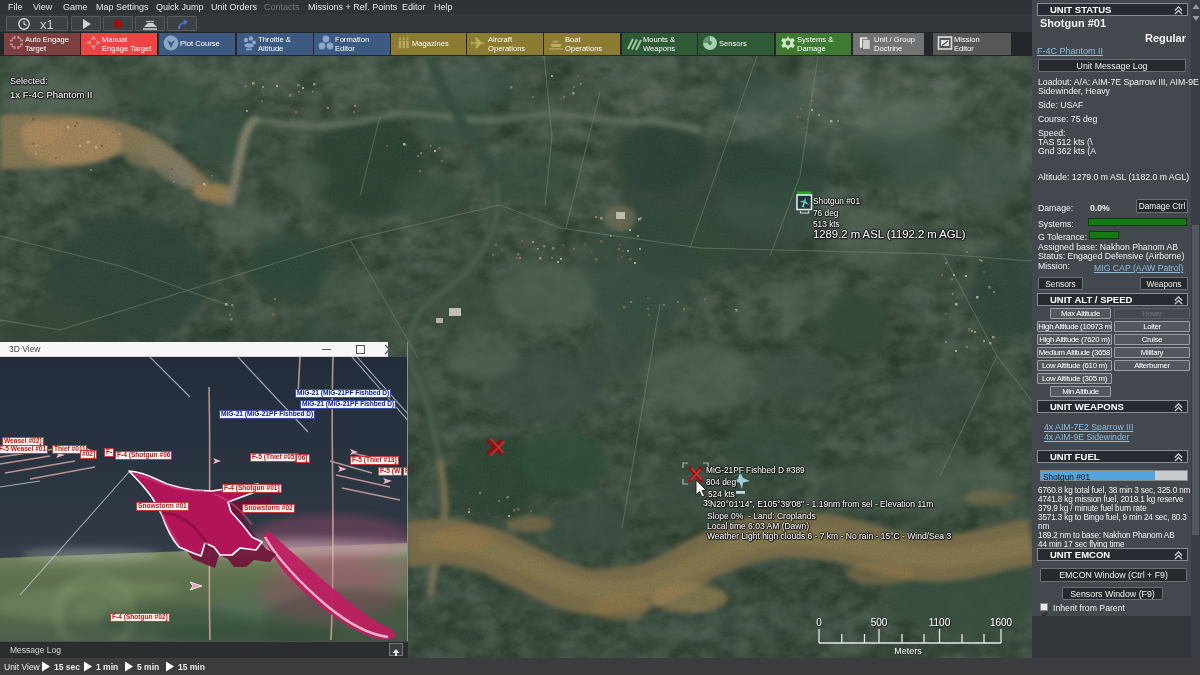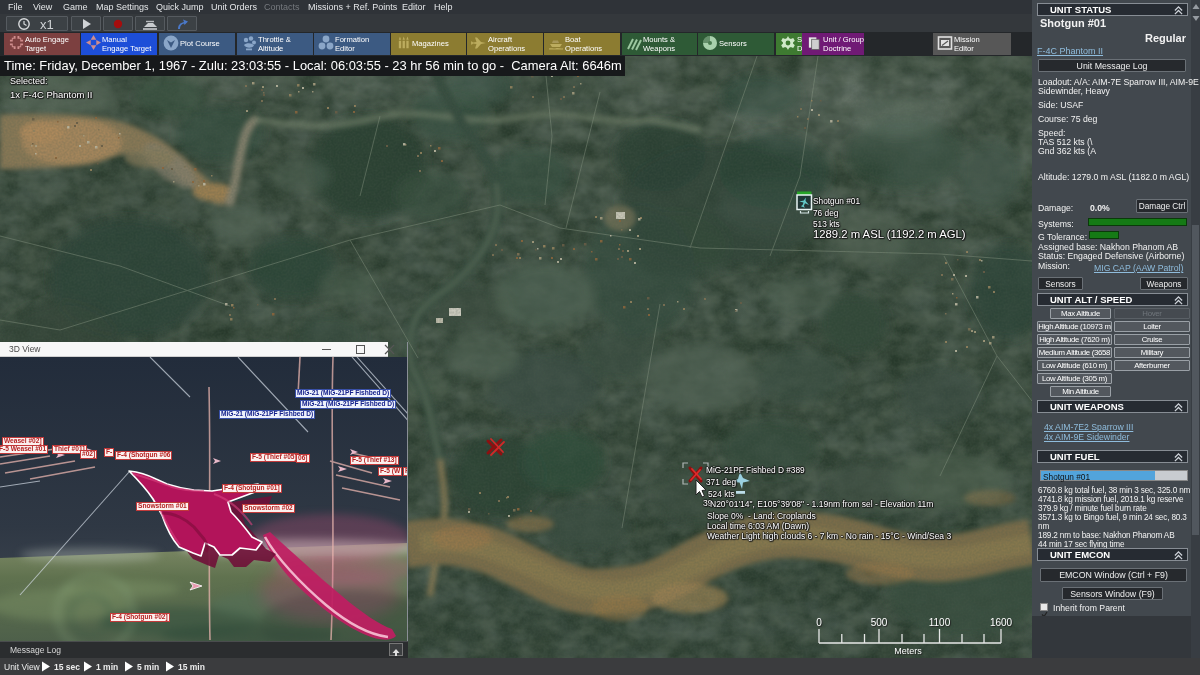--- a/index.html
+++ b/index.html
@@ -410,21 +410,21 @@
 <div class="abs" id="toolbar"></div>
 <div class="tb" style="left:4px;width:76px;background:#7c4040">
       <div class="tbi"><svg width="15" height="15" viewBox="0 0 16 16" fill="#cf8d8d">
           <path d="M7,1 L7,4 L4,4 L4,7 L1,7 L1,5 L3,5 L3,3 L5,3 L5,1 Z"></path>
           <path d="M9,1 L9,4 L12,4 L12,7 L15,7 L15,5 L13,5 L13,3 L11,3 L11,1 Z"></path>
           <path d="M7,15 L7,12 L4,12 L4,9 L1,9 L1,11 L3,11 L3,13 L5,13 L5,15 Z"></path>
           <path d="M9,15 L9,12 L12,12 L12,9 L15,9 L15,11 L13,11 L13,13 L11,13 L11,15 Z"></path>
         </svg></div>
       <div>Auto Engage<br>Target</div>
     </div>
-<div class="tb" style="left:81px;width:76px;background:#1d4ed8">
+<div class="tb" style="left:81px;width:76px;background:#ef4444">
       <div class="tbi"><svg width="15" height="15" viewBox="0 0 16 16" fill="#cf8d8d">
           <path d="M8,0 L11,5 L5,5 Z"></path>
           <path d="M8,16 L11,11 L5,11 Z"></path>
           <path d="M0,8 L5,5.2 L5,10.8 Z"></path>
           <path d="M16,8 L11,5.2 L11,10.8 Z"></path>
         </svg></div>
       <div>Manual<br>Engage Target</div>
     </div>
 <div class="tb" style="left:159px;width:76px;background:#3c5a82">
       <div class="tbi"><svg width="16" height="16" viewBox="0 0 16 16">
@@ -490,37 +490,36 @@
           <circle cx="8" cy="8" r="2" fill="#4a7a50"></circle>
         </svg></div>
       <div>Sensors</div>
     </div>
 <div class="tb" style="left:776px;width:75px;background:#3e7a31">
       <div class="tbi"><svg width="16" height="16" viewBox="0 0 16 16" fill="#cfe8c8">
           <path d="M8,1 L9.2,3.2 A5,5 0 0 1 10.8,3.9 L13.2,3 L14.8,5.8 L13,7.4 A5,5 0 0 1 13,8.6 L14.8,10.2 L13.2,13 L10.8,12.1 A5,5 0 0 1 9.2,12.8 L8,15 L6.8,12.8 A5,5 0 0 1 5.2,12.1 L2.8,13 L1.2,10.2 L3,8.6 A5,5 0 0 1 3,7.4 L1.2,5.8 L2.8,3 L5.2,3.9 A5,5 0 0 1 6.8,3.2 Z M8,5.6 A2.4,2.4 0 1 0 8,10.4 A2.4,2.4 0 1 0 8,5.6 Z"></path>
         </svg></div>
       <div>Systems &amp;<br>Damage</div>
     </div>
-<div class="tb" style="left:802px;width:62px;background:#701a75">
+<div class="tb" style="left:853px;width:71px;background:#737373">
       <div class="tbi"><svg width="15" height="16" viewBox="0 0 16 16">
           <rect x="2" y="2" width="8" height="11" fill="#e8e8e8"></rect>
           <rect x="5" y="4" width="8" height="11" fill="#cfcfcf" stroke="#575757" stroke-width="0.8"></rect>
         </svg></div>
       <div>Unit / Group<br>Doctrine</div>
     </div>
 <div class="tb" style="left:933px;width:78px;background:#575757">
       <div class="tbi"><svg width="16" height="16" viewBox="0 0 16 16">
           <rect x="1.5" y="2" width="13" height="12" fill="none" stroke="#e0e0e0" stroke-width="1.6"></rect>
           <rect x="4" y="5" width="8" height="6" fill="#e0e0e0"></rect>
           <path d="M5,10.5 L11,6" stroke="#575757" stroke-width="1.2"></path>
         </svg></div>
       <div>Mission<br>Editor</div>
     </div>
 
-<div class="abs" style="left:0;top:56px;width:625px;height:20px;background:#17191b;color:#fff;font-size:12.9px;line-height:20px;white-space:nowrap;padding-left:4px">Time: Friday, December 1, 1967 - Zulu: 23:03:55 - Local: 06:03:55 - 23 hr 56 min to go -&nbsp; Camera Alt: 6646m</div>
 <div class="maplab" style="left:10px;top:76px;font-size:9px">Selected:</div>
 <div class="maplab" style="left:10px;top:89px;font-size:9.5px">1x F-4C Phantom II</div>
 
 <svg class="abs" style="left:794px;top:189px" width="26" height="28" viewBox="0 0 26 28">
 <rect x="3" y="2.5" width="14.5" height="3.5" fill="#27a327"></rect>
 <rect x="3" y="6" width="14.5" height="14.5" fill="rgba(12,32,44,0.5)" stroke="#e8f4f4" stroke-width="1.5"></rect>
 <g transform="translate(10.2,13.2) scale(0.78) rotate(18) translate(-15,-14)">
         <path d="M15,7.5 L16.2,12 L22,15.5 L16.4,14.8 L16,18.5 L18,20.5 L12.5,20.2 L14.2,18.2 L14.3,14.6 L8.5,15 L13.8,12 Z" fill="#63c8c8"></path>
       </g>
 <path d="M6.5,22 L6.5,24 L14.5,24 L14.5,22" stroke="#d8e8e8" stroke-width="1.2" fill="none"></path>
@@ -541,21 +540,21 @@
         <path d="M23,10 L12,23"></path>
       </g>
 <g stroke="#dd2c2c" stroke-width="1.8" stroke-linecap="round">
         <path d="M14,11 L23,21"></path>
         <path d="M22,12 L13,22"></path>
       </g>
 <path d="M62,14 L65,20 L72,23 L65,24.5 L64,31 L61.5,24.5 L54,24 L60,21 Z" fill="#9ad0e0"></path>
 <rect x="58" y="33" width="9" height="2.8" fill="#bcdce8"></rect>
 </svg>
 <div class="maplab" style="left:706px;top:465px;font-size:8.3px">MiG-21PF Fishbed D #389</div>
-<div class="maplab" style="left:706px;top:477px;font-size:8.3px">371 deg</div>
+<div class="maplab" style="left:706px;top:477px;font-size:8.3px">804 deg</div>
 <div class="maplab" style="left:708px;top:489px;font-size:8.3px">524 kts</div>
 <svg class="abs" style="left:694px;top:479px" width="14" height="20" viewBox="0 0 14 20">
       <path d="M2,1 L2,16 L5.5,12.5 L8,18 L10.5,17 L8,11.5 L12,11 Z" fill="#fff" stroke="#222" stroke-width="1"></path>
     </svg>
 <div class="maplab" style="left:703px;top:498px;font-size:8.5px">39</div>
 <div class="maplab" style="left:710px;top:499px;font-size:8.5px">N20°01'14", E105°39'08" - 1.19nm from sel - Elevation 11m</div>
 <div class="maplab" style="left:707px;top:511px;font-size:8.5px">Slope 0% &nbsp;- Land: Croplands</div>
 <div class="maplab" style="left:707px;top:521px;font-size:8.5px">Local time 6:03 AM (Dawn)</div>
 <div class="maplab" style="left:707px;top:531px;font-size:8.5px">Weather Light high clouds 6 - 7 km - No rain - 15°C - Wind/Sea 3</div>
 

